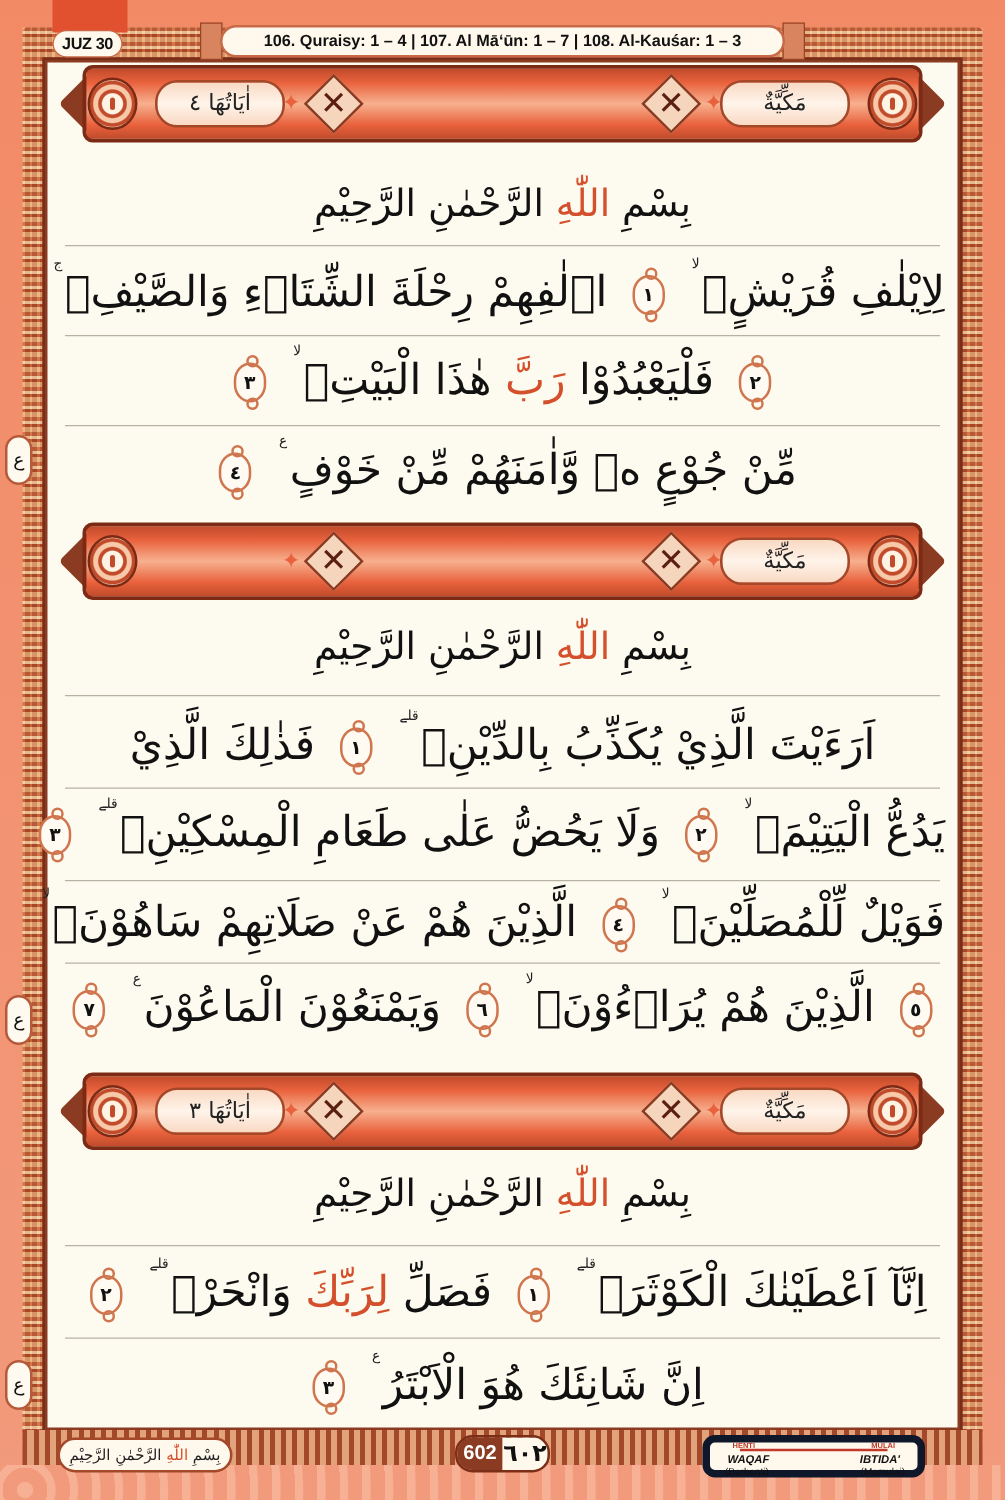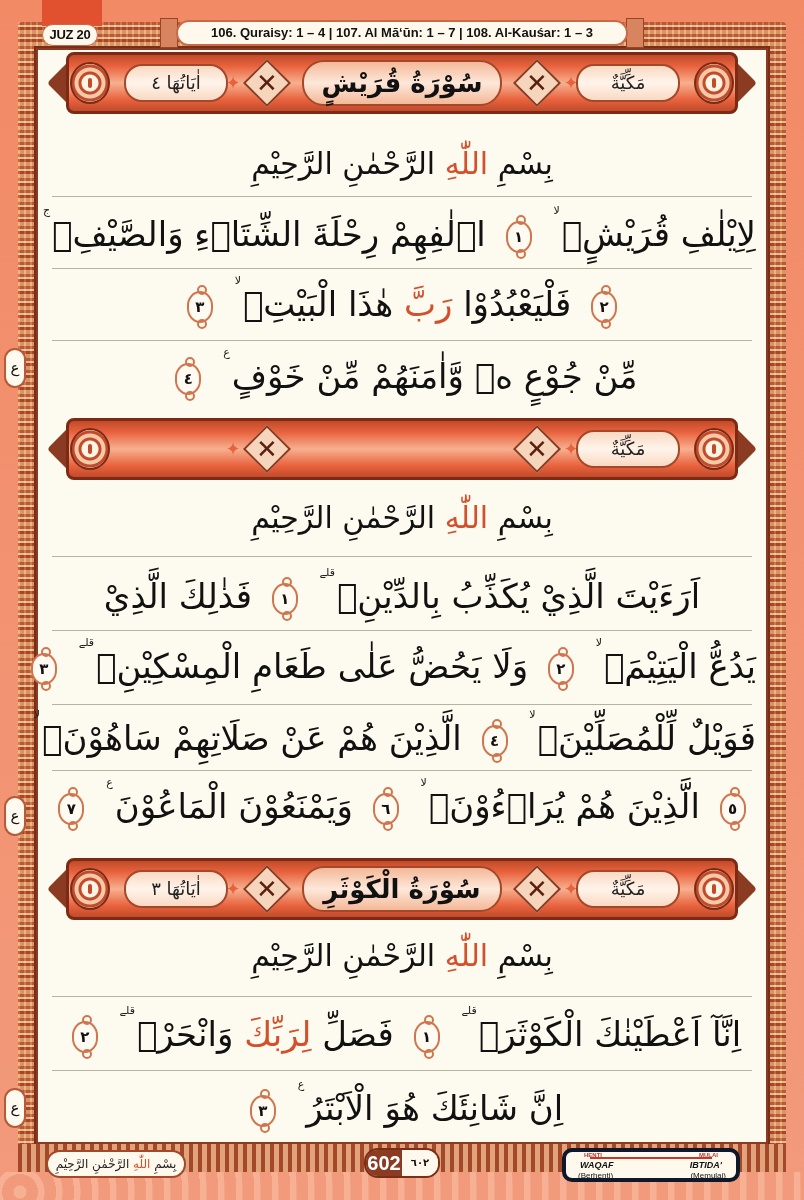--- a/index.html
+++ b/index.html
@@ -192,30 +192,30 @@
     font-size: 12px; color: #222; text-align: center; line-height: 24px; direction: rtl;
   }
   .foot-bism .allah { color: #d4502c; }
   .page-num {
     position: absolute; left: 364px; top: 1148px; width: 76px; height: 30px;
     border: 2px solid #7a2e18; border-radius: 14px; overflow: hidden;
     display: flex;
   }
   .page-num .latin {
     width: 38px; background: #8a3b22; color: #fff;
-    font-family: "Liberation Sans", sans-serif; font-size: 20px; font-weight: 700;
+    font-family: "Liberation Sans", sans-serif; font-size: 16px; font-weight: 700;
     text-align: center; line-height: 26px;
   }
   .page-num .arabic {
     width: 38px; background: #fff8ec; color: #111;
-    font-size: 10px; font-weight: 700; text-align: center; line-height: 26px;
+    font-size: 19px; font-weight: 700; text-align: center; line-height: 26px;
   }
   .legend {
     position: absolute; left: 562px; top: 1148px; width: 178px; height: 34px;
-    background: #fff8ec; border: 4px solid #0f172a; border-radius: 10px;
+    background: #fff8ec; border: 6px solid #0f172a; border-radius: 10px;
     font-family: "Liberation Sans", sans-serif;
   }
   .legend .bar {
     position: absolute; left: 24px; right: 24px; top: 5px; height: 2px; background: #c0392b;
   }
   .legend .lbl-small {
     position: absolute; top: 0; font-size: 6px; font-weight: 700; color: #c0392b;
   }
   .legend .lbl-big {
     position: absolute; top: 8px; font-size: 9px; font-weight: 700; font-style: italic; color: #111;
@@ -229,38 +229,37 @@
   }
 </style>
 </head>
 <body>
 
 <div class="frame-lace"></div>
 <div class="frame-inner-line"></div>
 <div class="page"></div>
 
 <div class="juz-tab"></div>
-<div class="juz-badge">JUZ 20</div>
+<div class="juz-badge">JUZ 30</div>
 <div class="surah-range-cap" style="left:160px;"></div>
 <div class="surah-range-cap" style="left:626px;"></div>
 <div class="surah-range">106. Quraisy: 1 – 4 | 107. Al Mā‘ūn: 1 – 7 | 108. Al-Kauśar: 1 – 3</div>
 
 <div class="surah-header" style="top:52px;">
   <div class="sh-endcap l"></div>
   <div class="sh-endcap r"></div>
   <div class="sh-body"></div>
   <div class="sh-rosette l"></div>
   <div class="sh-rosette r"></div>
   <div class="sh-side l">اٰيَاتُهَا ٤</div>
   <div class="sh-star" style="left:172px;">✦</div>
   <div class="sh-diamond l">
       <div class="dm"></div>
       <div class="x">✕</div>
     </div>
-  <div class="sh-center">سُوْرَةُ قُرَيْشٍ</div>
   <div class="sh-diamond r">
       <div class="dm"></div>
       <div class="x">✕</div>
     </div>
   <div class="sh-star" style="right:172px;">✦</div>
   <div class="sh-side r">مَكِّيَّةٌ</div>
 </div>
 
 <div class="line bism" style="top:134px;">
   <span>بِسْمِ </span><span class="allah">اللّٰهِ</span><span> الرَّحْمٰنِ الرَّحِيْمِ</span>
@@ -345,21 +344,20 @@
   <div class="sh-endcap r"></div>
   <div class="sh-body"></div>
   <div class="sh-rosette l"></div>
   <div class="sh-rosette r"></div>
   <div class="sh-side l">اٰيَاتُهَا ٣</div>
   <div class="sh-star" style="left:172px;">✦</div>
   <div class="sh-diamond l">
       <div class="dm"></div>
       <div class="x">✕</div>
     </div>
-  <div class="sh-center">سُوْرَةُ الْكَوْثَرِ</div>
   <div class="sh-diamond r">
       <div class="dm"></div>
       <div class="x">✕</div>
     </div>
   <div class="sh-star" style="right:172px;">✦</div>
   <div class="sh-side r">مَكِّيَّةٌ</div>
 </div>
 
 <div class="line bism" style="top:926px;">
   <span>بِسْمِ </span><span class="allah">اللّٰهِ</span><span> الرَّحْمٰنِ الرَّحِيْمِ</span>

